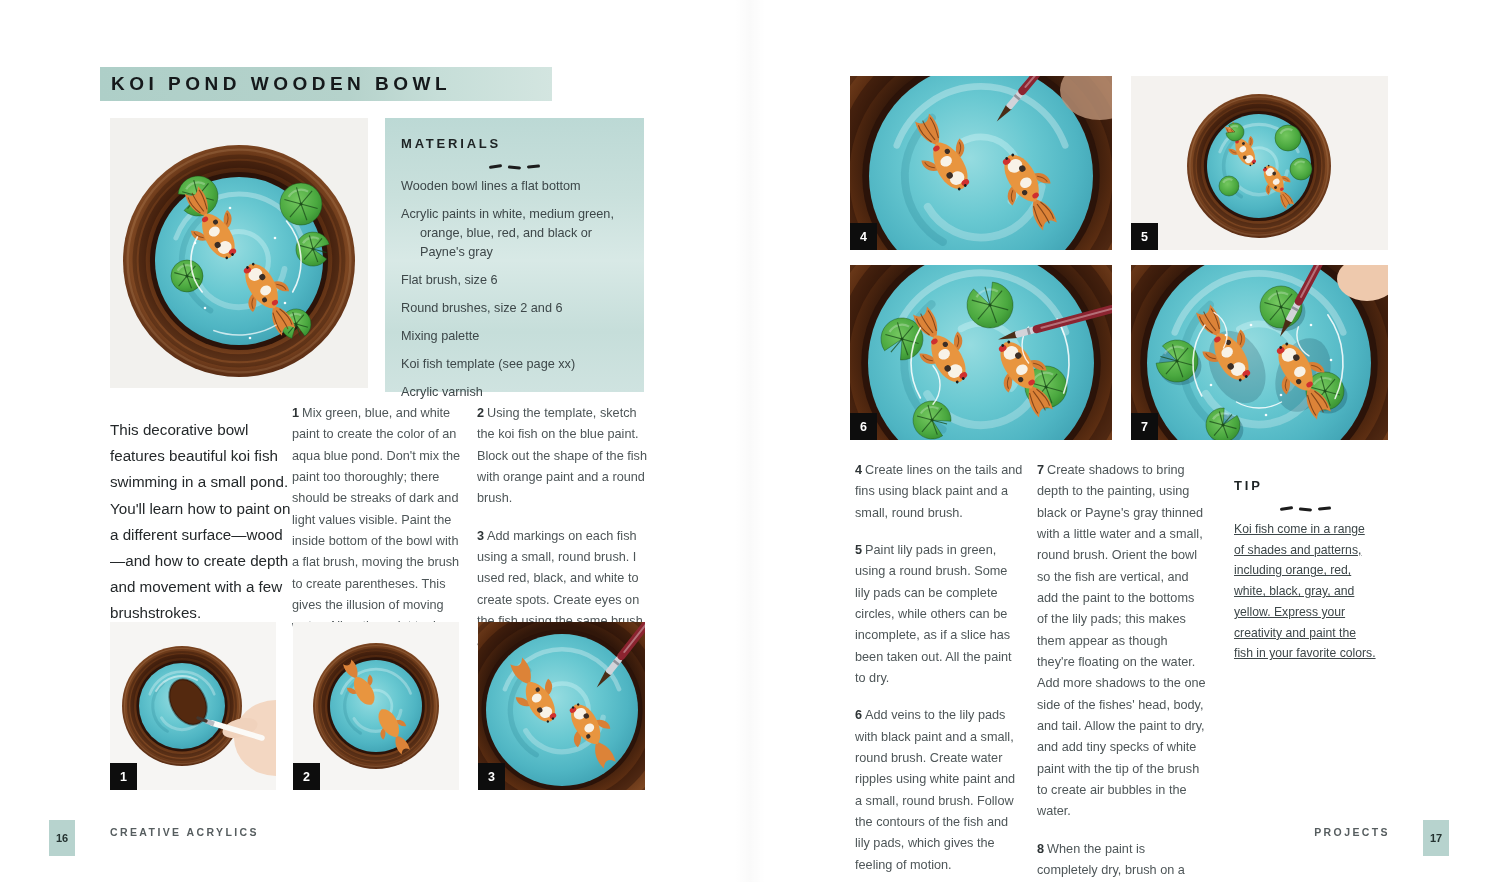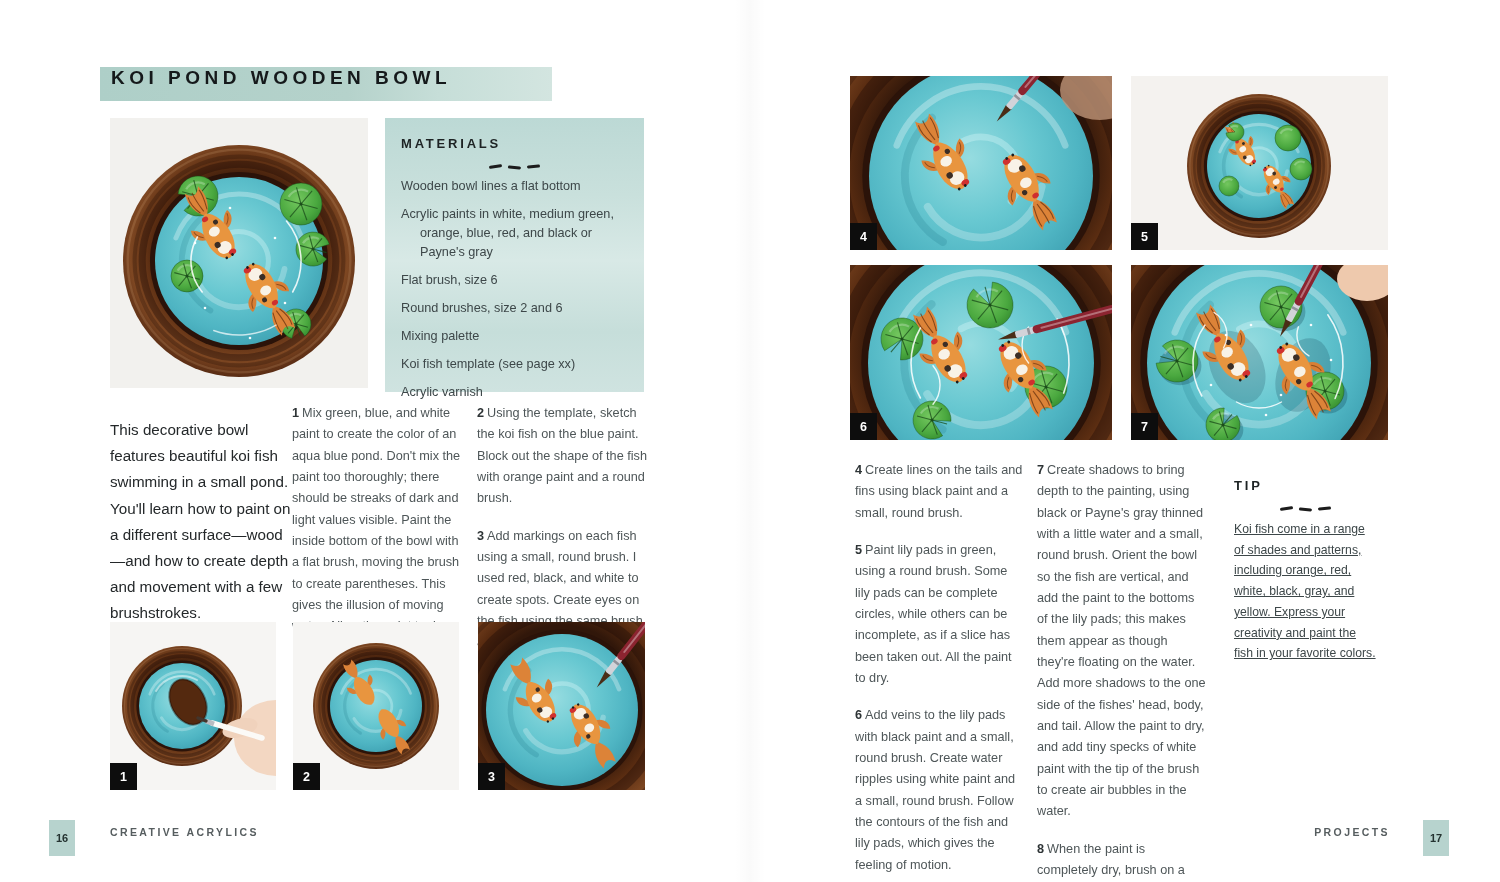--- a/index.html
+++ b/index.html
@@ -3,21 +3,21 @@
 <meta charset="utf-8">
 <style>
   html,body{margin:0;padding:0;background:#ffffff;}
   .spread{position:relative;width:1500px;height:882px;background:#ffffff;overflow:hidden;
           font-family:"Liberation Sans",sans-serif;}
   .abs{position:absolute;}
 
   
   .title-bar{left:100px;top:67px;width:452px;height:34px;
     background:linear-gradient(90deg,#aecfc8 0%,#b5d2cb 55%,#c6ded8 75%,#d3e5e0 100%);
-    display:flex;}
+    display:flex;align-items:center;}
   .title-bar h1{margin:0;padding:0 0 0 11px;font-size:19px;font-weight:bold;color:#15191b;
     letter-spacing:4.5px;white-space:nowrap;}
 
   
   .photo{overflow:hidden;background:#f3f2f0;}
   .scene, .scene svg{position:absolute;inset:0;width:100%;height:100%;display:block;}
   .num-badge{position:absolute;left:0;bottom:0;width:27px;height:27px;background:#0d0d0d;
     color:#ffffff;font-weight:bold;font-size:12.5px;display:flex;align-items:center;justify-content:center;}
 
   

